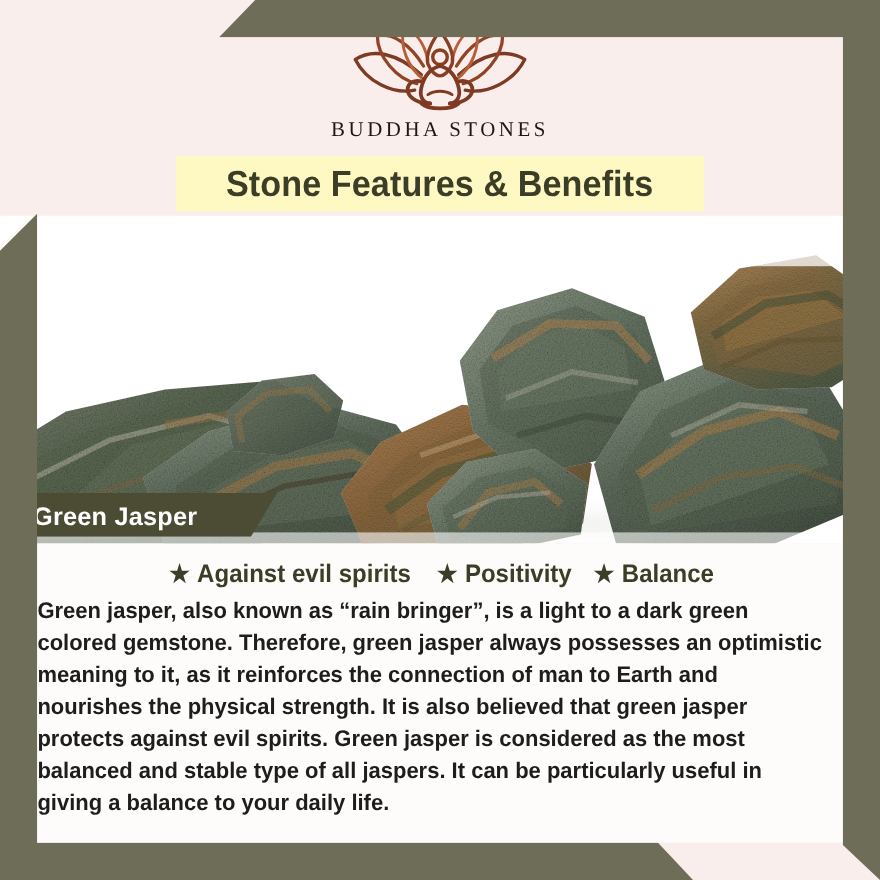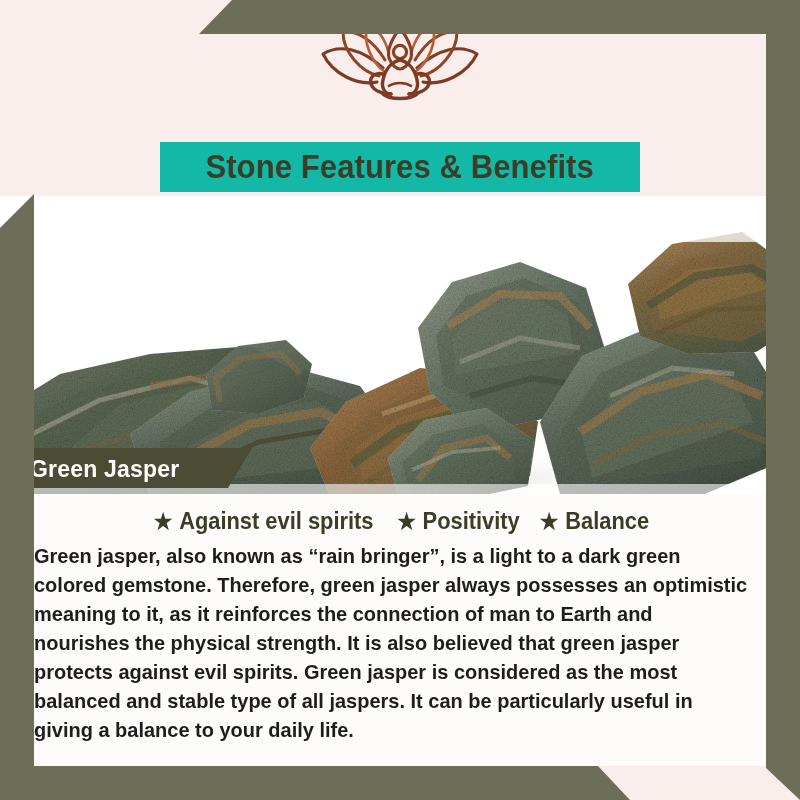--- a/index.html
+++ b/index.html
@@ -57,21 +57,21 @@
     margin-top:4px;
     font-family:"Liberation Serif",serif;
     font-size:19px;
     letter-spacing:3.2px;
     color:#231410;
     font-weight:400;
   }
 
   .title-band{
     position:absolute;left:160px;top:142px;width:480px;height:50px;
-    background:#14b8a6;
+    background:#fef9c3;
     display:flex;align-items:center;justify-content:center;
     z-index:3;
   }
   .title-text{
     font-family:"Liberation Sans Narrow","Liberation Sans",sans-serif;
     font-weight:700;
     font-size:33px;
     letter-spacing:.1px;
     color:#3c3d27;
     transform:scaleX(0.94);
@@ -286,20 +286,21 @@
             <path d="M85 36 C94 38 100 46 102 56 C104 64 100 70 94 70" stroke="#7e3a22" stroke-width="3.4"></path>
 
             <path d="M76 70 C66 70 58 66 56 60 C54 53 60 48 68 50" stroke="#7e3a22" stroke-width="3.4"></path>
             <path d="M94 70 C104 70 112 66 114 60 C116 53 110 48 102 50" stroke="#7e3a22" stroke-width="3.4"></path>
             <path d="M68 70 C74 76 96 76 102 70" stroke="#7e3a22" stroke-width="3.4"></path>
 
             <path d="M74 62 C80 58 90 58 96 62" stroke="#7e3a22" stroke-width="2.6"></path>
           </g>
         </svg>
       </span>
+      <div class="brand">BUDDHA STONES</div>
     </div>
   </div>
 
   <div class="title-band">
     <span class="title-text">Stone Features &amp; Benefits</span>
   </div>
 
   <div class="stone-label">
     <span>Green Jasper</span>
   </div>

